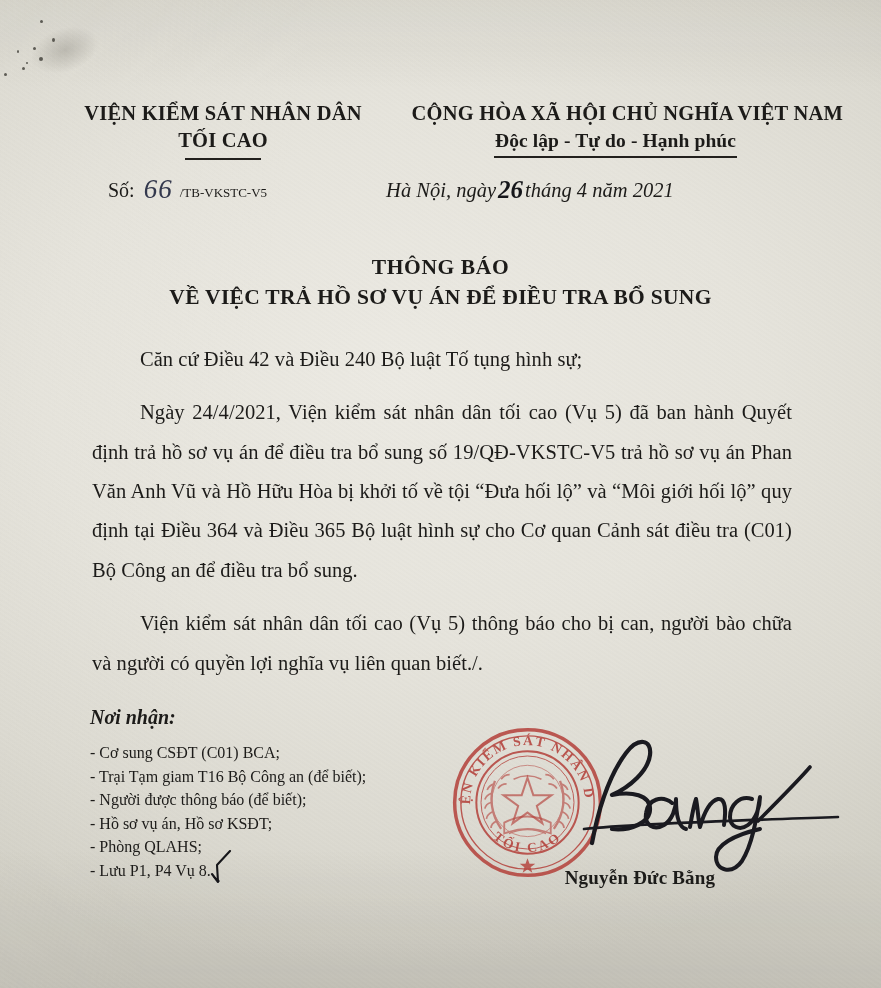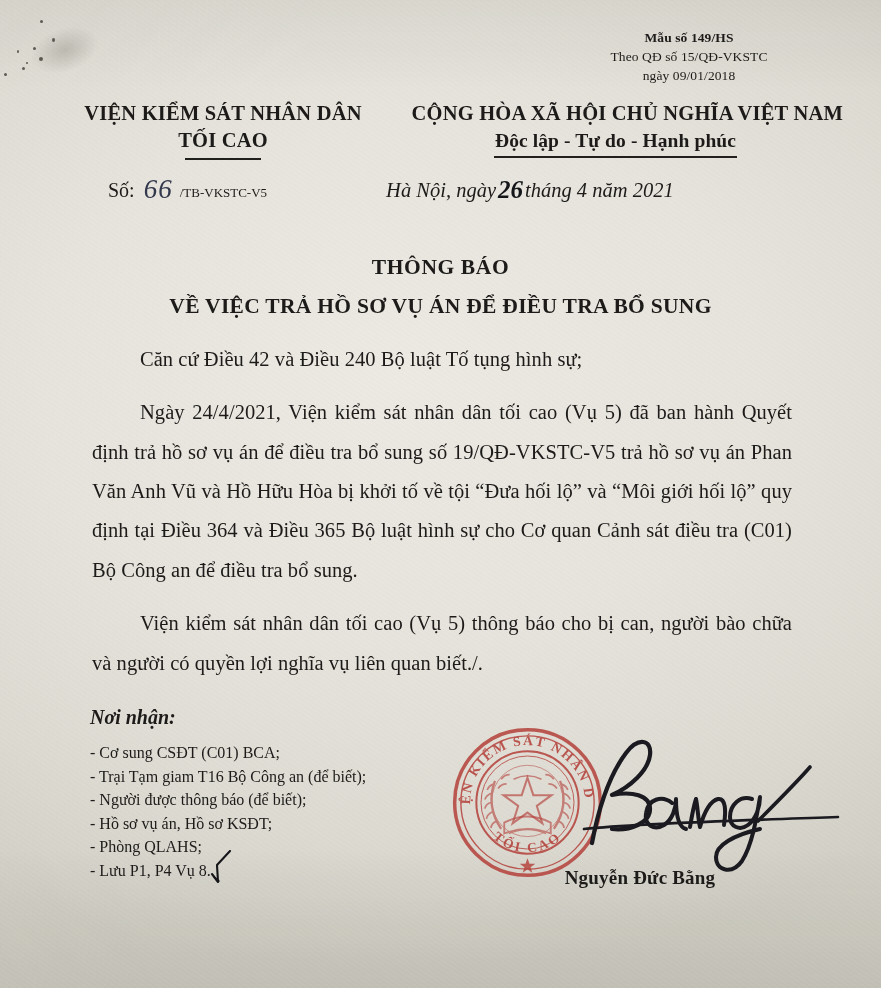--- a/index.html
+++ b/index.html
@@ -169,21 +169,21 @@
   }
   .title .t1 {
     font-weight: bold;
     font-size: 21.5px;
     letter-spacing: .6px;
   }
   .title .t2 {
     font-weight: bold;
     font-size: 21.5px;
     letter-spacing: .3px;
-    margin-top: 14px;
+    margin-top: 5px;
   }
 
   
   .body {
     position: absolute;
     top: 340px;
     left: 92px;
     width: 700px;
   }
   .body p {
@@ -282,25 +282,20 @@
   <div class="smudge"></div>
   <div class="speck" style="left:39px;top:57px;width:4px;height:4px;"></div>
   <div class="speck" style="left:33px;top:47px;width:3px;height:3px;"></div>
   <div class="speck" style="left:52px;top:38px;width:3px;height:4px;"></div>
   <div class="speck" style="left:22px;top:67px;width:3px;height:3px;"></div>
   <div class="speck" style="left:17px;top:50px;width:2px;height:3px;"></div>
   <div class="speck" style="left:4px;top:73px;width:3px;height:3px;"></div>
   <div class="speck" style="left:40px;top:20px;width:3px;height:3px;"></div>
   <div class="speck" style="left:26px;top:62px;width:2px;height:2px;"></div>
 
-  <div class="form-code">
-    <div class="l1">Mẫu số 149/HS</div>
-    <div>Theo QĐ số 15/QĐ-VKSTC</div>
-    <div>ngày 09/01/2018</div>
-  </div>
 
   <div class="hdr">
     <div class="hdr-left">
       <div class="line">VIỆN KIỂM SÁT NHÂN DÂN</div>
       <div class="line">TỐI CAO</div>
       <div class="rule rule-left"></div>
     </div>
     <div class="hdr-right">
       <div class="line">CỘNG HÒA XÃ HỘI CHỦ NGHĨA VIỆT NAM</div>
       <div class="sub">Độc lập - Tự do - Hạnh phúc</div>

